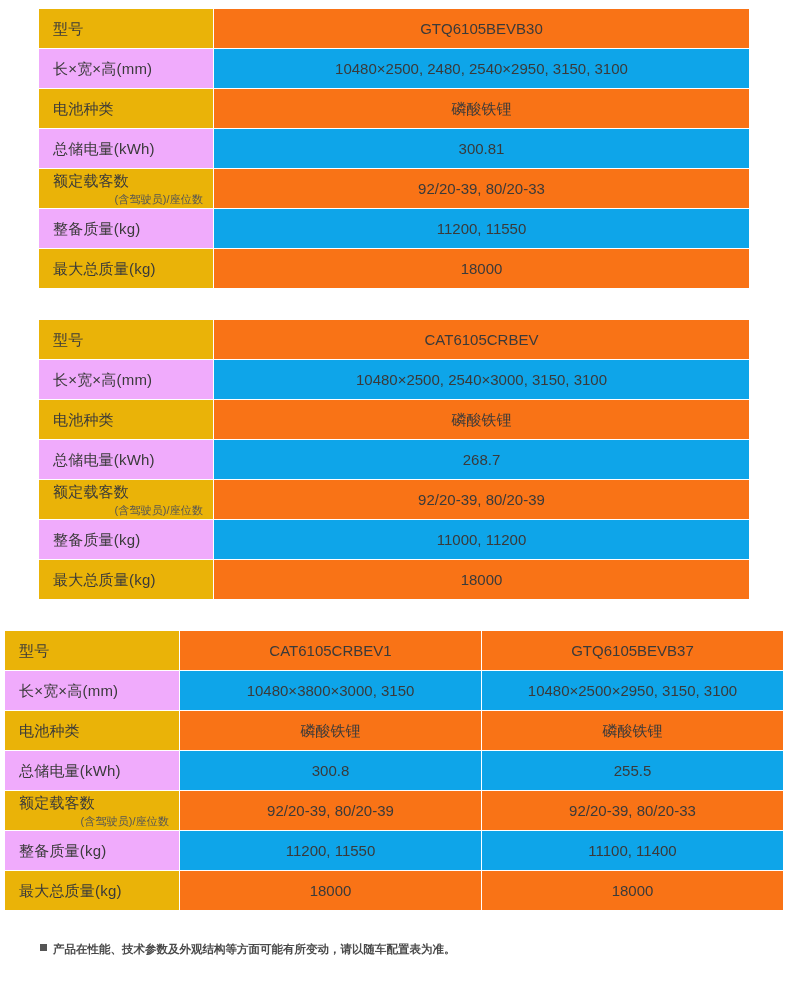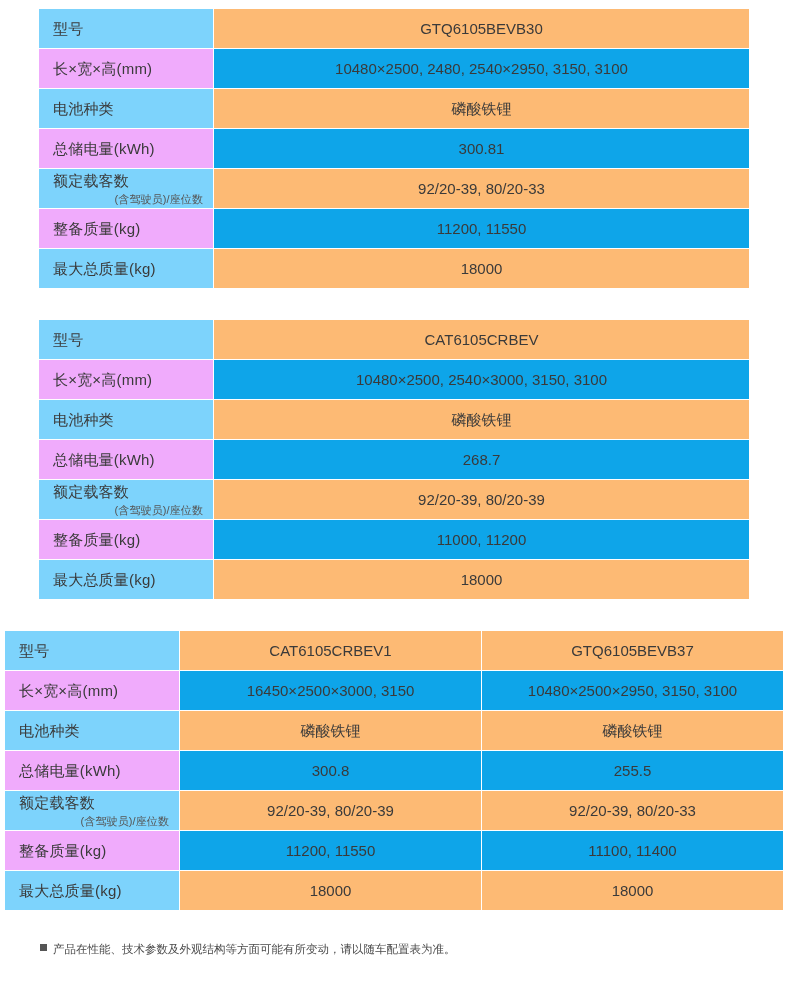--- a/index.html
+++ b/index.html
@@ -34,26 +34,26 @@
   .spec-table td {
     border: 1px solid #ffffff;
     padding: 0 10px;
     font-size: 15px;
     color: #3a3a3a;
     vertical-align: middle;
     line-height: 1.3;
   }
   .label-cell {
     width: 150px;
-    background: #7dd3fc;
+    background: #eab308;
     text-align: left;
     padding-left: 14px !important;
   }
   .value-cell {
-    background: #fdba74;
+    background: #f97316;
     text-align: center;
   }
   tr.alt .label-cell {
     background: #f0abfc;
   }
   tr.alt .value-cell {
     background: #0ea5e9;
   }
   .label-main {
     display: block;
@@ -87,20 +87,21 @@
     width: 7px;
     height: 7px;
     background: #555555;
     margin-right: 6px;
     vertical-align: middle;
     position: relative;
     top: -1px;
   }
   .footnote .fn-text {
     vertical-align: middle;
+    font-weight: bold;
   }
 </style>
 </head>
 <body>
 
 <div class="page">
 
   <table class="spec-table one-col">
     <tbody>
       <tr>
@@ -203,21 +204,21 @@
         <td class="label-cell">
           <span class="label-main">型号</span>
         </td>
         <td class="value-cell">CAT6105CRBEV1</td>
         <td class="value-cell">GTQ6105BEVB37</td>
       </tr>
       <tr class="alt">
         <td class="label-cell">
           <span class="label-main"><span>长×宽×高</span><span>(mm)</span></span>
         </td>
-        <td class="value-cell">16450×2500×3000, 3150</td>
+        <td class="value-cell">10480×3800×3000, 3150</td>
         <td class="value-cell">10480×2500×2950, 3150, 3100</td>
       </tr>
       <tr>
         <td class="label-cell">
           <span class="label-main">电池种类</span>
         </td>
         <td class="value-cell">磷酸铁锂</td>
         <td class="value-cell">磷酸铁锂</td>
       </tr>
       <tr class="alt">

